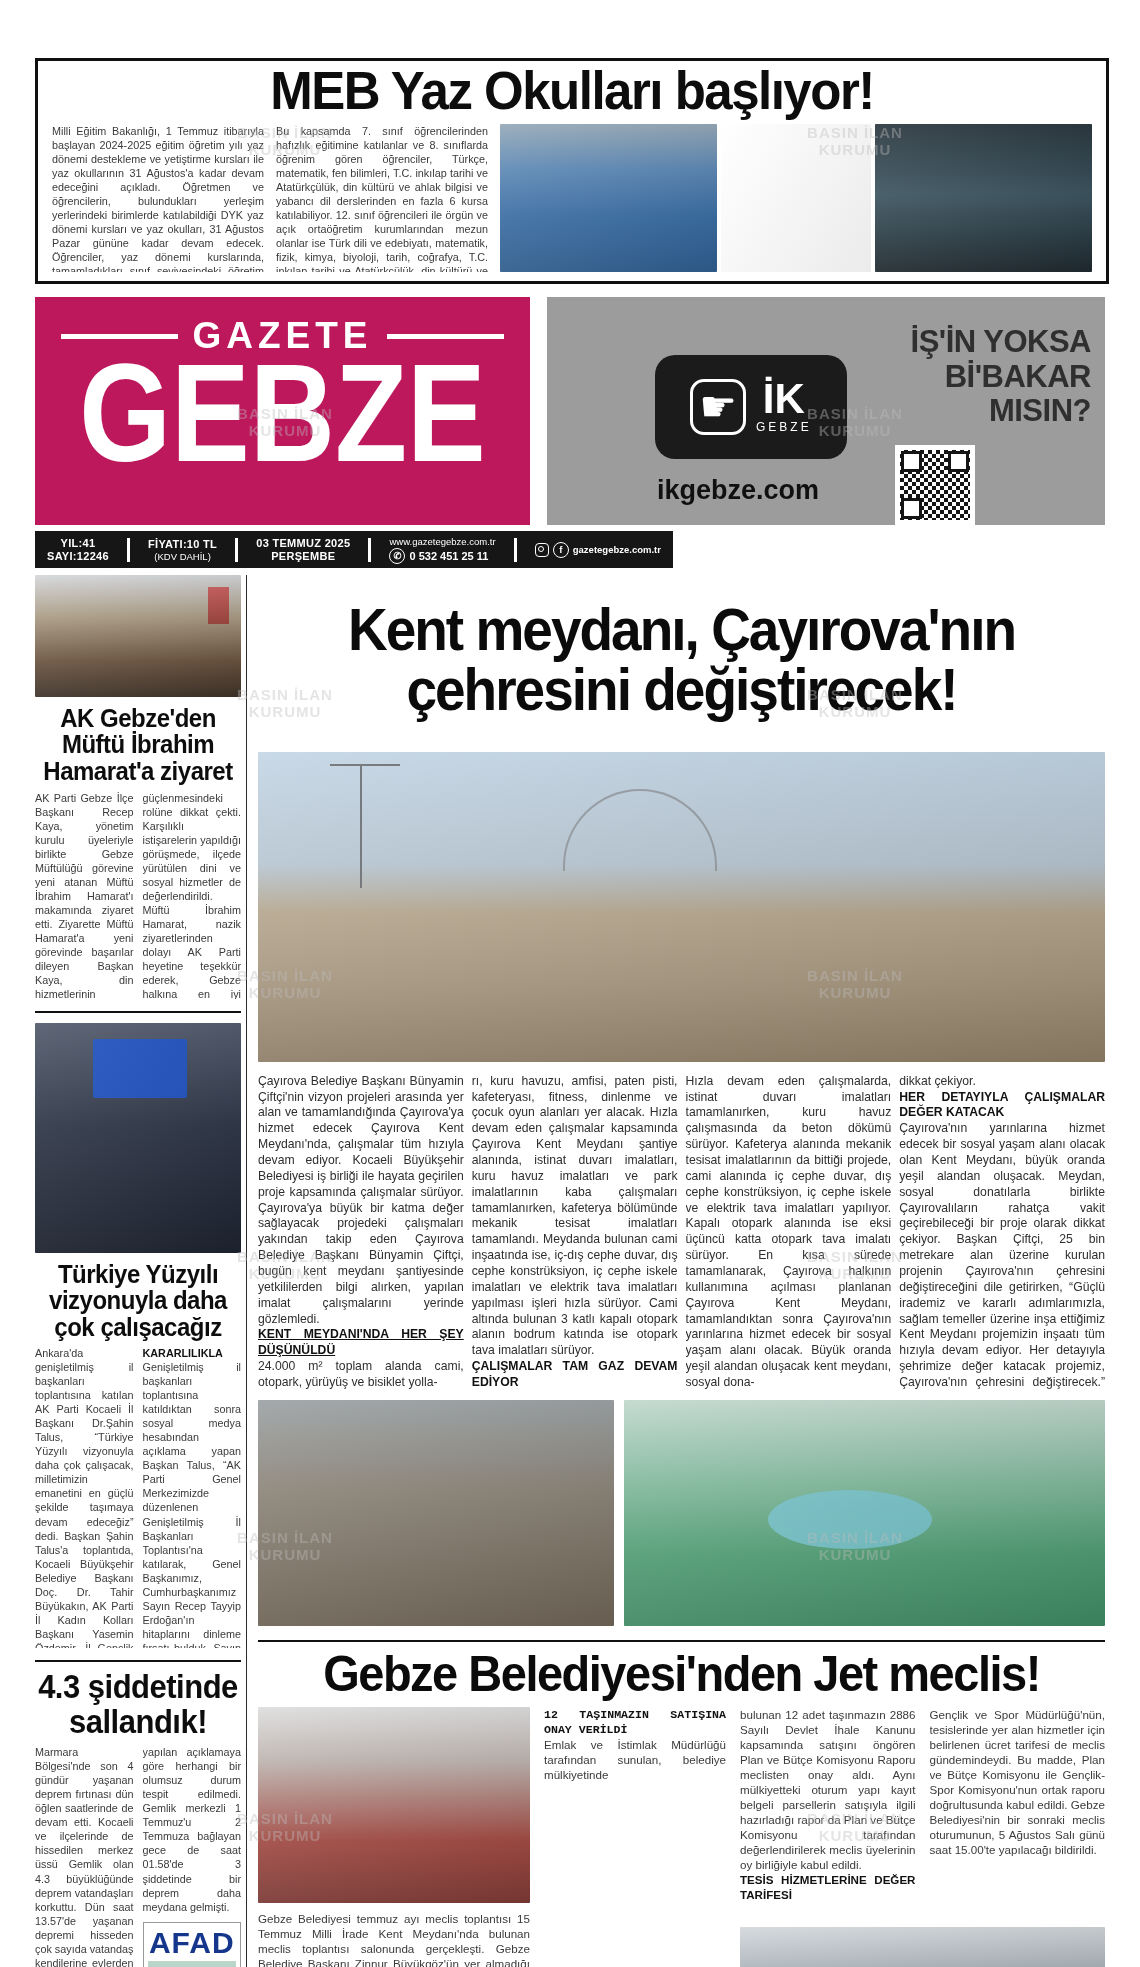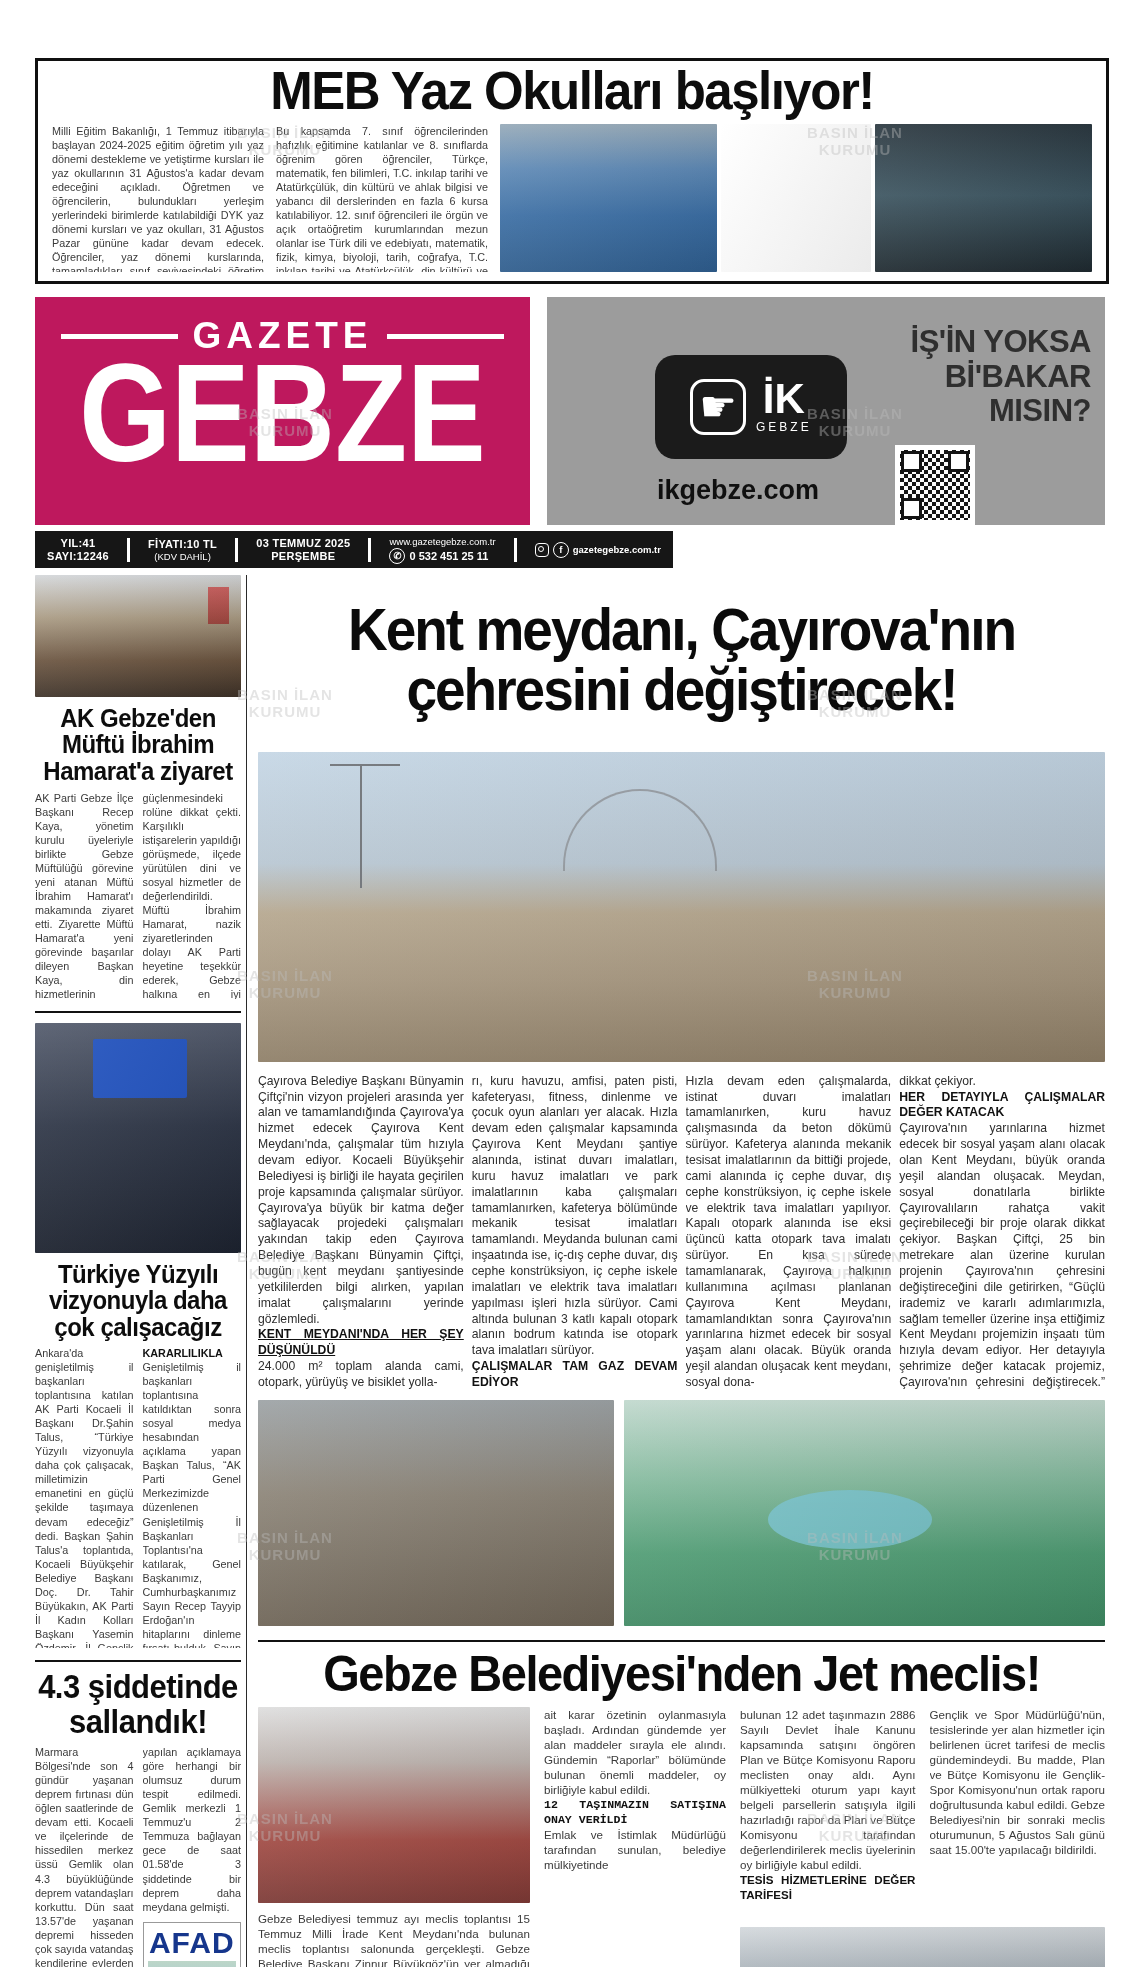--- a/index.html
+++ b/index.html
@@ -344,21 +344,20 @@
     </article>
 
     <article class="meclis">
       <h1 class="meclis-head">Gebze Belediyesi'nden Jet meclis!</h1>
       <div class="meclis-body">
         <div class="mc-a">
           <div class="ph ph-council"></div>
           <div class="mtxt">Gebze Belediyesi temmuz ayı meclis toplantısı 15 Temmuz Milli İrade Kent Meydanı'nda bulunan meclis toplantısı salonunda gerçekleşti. Gebze Belediye Başkanı Zinnur Büyükgöz'ün yer almadığı meclis toplantısını Meclis Başkan Vekili Selamet Güner yönetti. Meclis oturumunda, toplam 17 gündem maddesi görüşüldü. Toplantı, bir önceki ayın</div>
         </div>
         <div class="mc-b mtxt">
-          <span>ait karar özetinin oylanmasıyla başladı. Ardından gündemde yer alan maddeler sırayla ele alındı. Gündemin “Raporlar” bölümünde bulunan önemli maddeler, oy birliğiyle kabul edildi.</span>
           <span class="subhead" style="display:block;font-family:Liberation Mono, monospace;">12 TAŞINMAZIN SATIŞINA ONAY VERİLDİ</span>
           <span>Emlak ve İstimlak Müdürlüğü tarafından sunulan, belediye mülkiyetinde</span>
         </div>
         <div class="mc-right">
           <div class="mc-right-cols">
             <div class="c mtxt">
               <span>bulunan 12 adet taşınmazın 2886 Sayılı Devlet İhale Kanunu kapsamında satışını öngören Plan ve Bütçe Komisyonu Raporu meclisten onay aldı. Aynı mülkiyetteki oturum yapı kayıt belgeli parsellerin satışıyla ilgili hazırladığı rapor da Plan ve Bütçe Komisyonu tarafından değerlendirilerek meclis üyelerinin oy birliğiyle kabul edildi.</span>
               <span class="subhead" style="display:block;">TESİS HİZMETLERİNE DEĞER TARİFESİ</span>
             </div>
             <div class="c mtxt">

